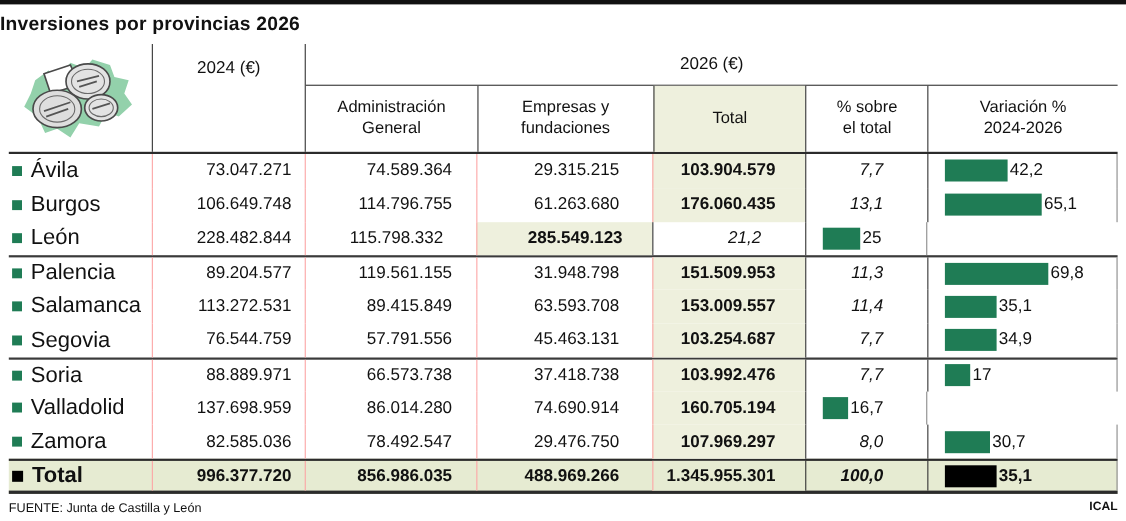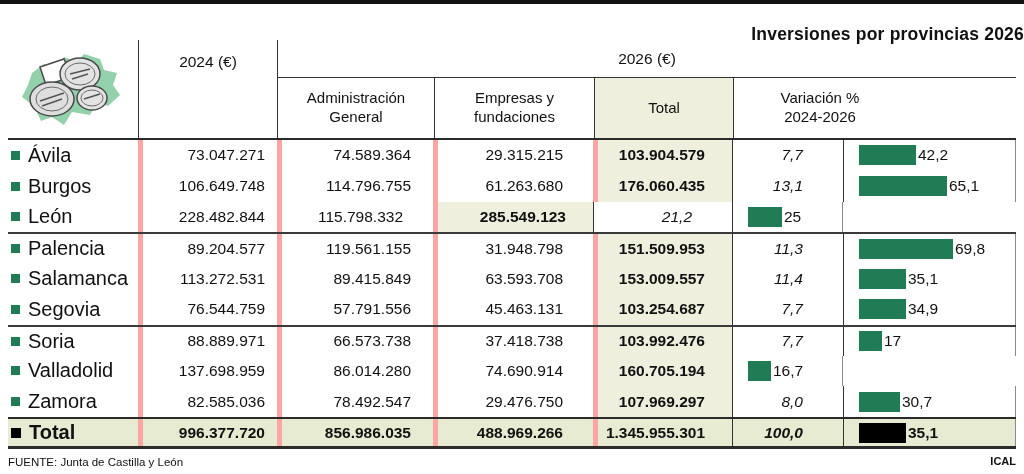--- a/index.html
+++ b/index.html
@@ -1,21 +1,21 @@
 <!DOCTYPE html>
 <html><head>
 <meta charset="utf-8">
 <style>
   html,body{margin:0;padding:0;background:#fff;}
   .canvas{
     position:relative;width:1024px;height:474px;background:#ffffff;
     font-family:"Liberation Sans","DejaVu Sans",sans-serif;color:#111;overflow:hidden;
   }
   .top-bar{position:absolute;left:0;top:0;width:1024px;height:4px;background:#111;}
-  .title{position:absolute;left:0;top:24px;width:1024px;text-align:right;
+  .title{position:absolute;left:0;top:11px;width:1024px;text-align:left;
     font-size:17.5px;font-weight:bold;letter-spacing:.2px;}
   .table{position:absolute;left:8px;top:40px;width:1008px;}
 
   
   .header{display:flex;height:100px;border-bottom:2px solid #2b2b2b;box-sizing:border-box;}
   .h-logo{width:130px;box-sizing:border-box;display:flex;align-items:center;justify-content:center;}
   .h-2024{width:139px;box-sizing:border-box;border-left:1px solid #333;
     text-align:center;font-size:15.5px;padding-top:13px;}
   .h-2026{width:739px;box-sizing:border-box;border-left:1px solid #333;display:flex;flex-direction:column;}
   .h-2026-title{height:37px;box-sizing:border-box;display:flex;align-items:center;justify-content:center;font-size:15.5px;}
@@ -29,21 +29,21 @@
   .hs-pct{width:111px;}
   .hs-var{width:173px;}
 
   
   .row{display:grid;grid-template-columns:130px 139px 156px 160px 139px 111px 173px;
     height:30.8px;box-sizing:border-box;align-items:center;font-size:15.5px;}
   .row.group-start{border-top:2px solid #3a3a3a;}
   .cell{height:100%;box-sizing:border-box;display:flex;align-items:center;overflow:hidden;}
   .c-prov{padding-left:3px;font-size:20px;}
   .bullet{display:inline-block;width:9px;height:9px;background:#1f7c55;margin-right:8px;flex:0 0 auto;}
-  .c-num{justify-content:flex-end;border-left:5px solid #fca5a5;}
+  .c-num{justify-content:flex-end;border-left:1px solid #fca5a5;}
   .c-2024{padding-right:12px;}
   .c-admin{padding-right:22px;}
   .c-emp{padding-right:30px;}
   .c-total{padding-right:27px;font-weight:bold;background:#eef0dd;padding-left:48px;}
   .c-pct{justify-content:flex-end;padding-right:40px;font-style:italic;border-left:1px solid #333;}
   .c-var{border-left:1px solid #333;border-right:1px solid #8a8a8a;padding-left:15px;}
   .bar{display:inline-block;height:20px;background:#1f7c55;flex:0 0 auto;}
   .bar-label{margin-left:2px;font-size:15.5px;}
 
   .row.total-row{height:32px;border-top:2px solid #2b2b2b;border-bottom:3px solid #2b2b2b;
@@ -84,20 +84,22 @@
       </div>
       <div class="h-2024">2024 (€)</div>
       <div class="h-2026">
         <div class="h-2026-title">2026 (€)</div>
         <div class="h-sub">
           <div class="h-sub-cell hs-admin">Administración
 General</div>
           <div class="h-sub-cell hs-emp">Empresas y
 fundaciones</div>
           <div class="h-sub-cell hs-total">Total</div>
+          <div class="h-sub-cell hs-pct">% sobre
+el total</div>
           <div class="h-sub-cell hs-var">Variación %
 2024-2026</div>
         </div>
       </div>
     </div>
     <div id="table-body">
         <div class="row">
     <div class="cell c-prov">
       <span class="bullet"></span>
       <span>Ávila</span>

